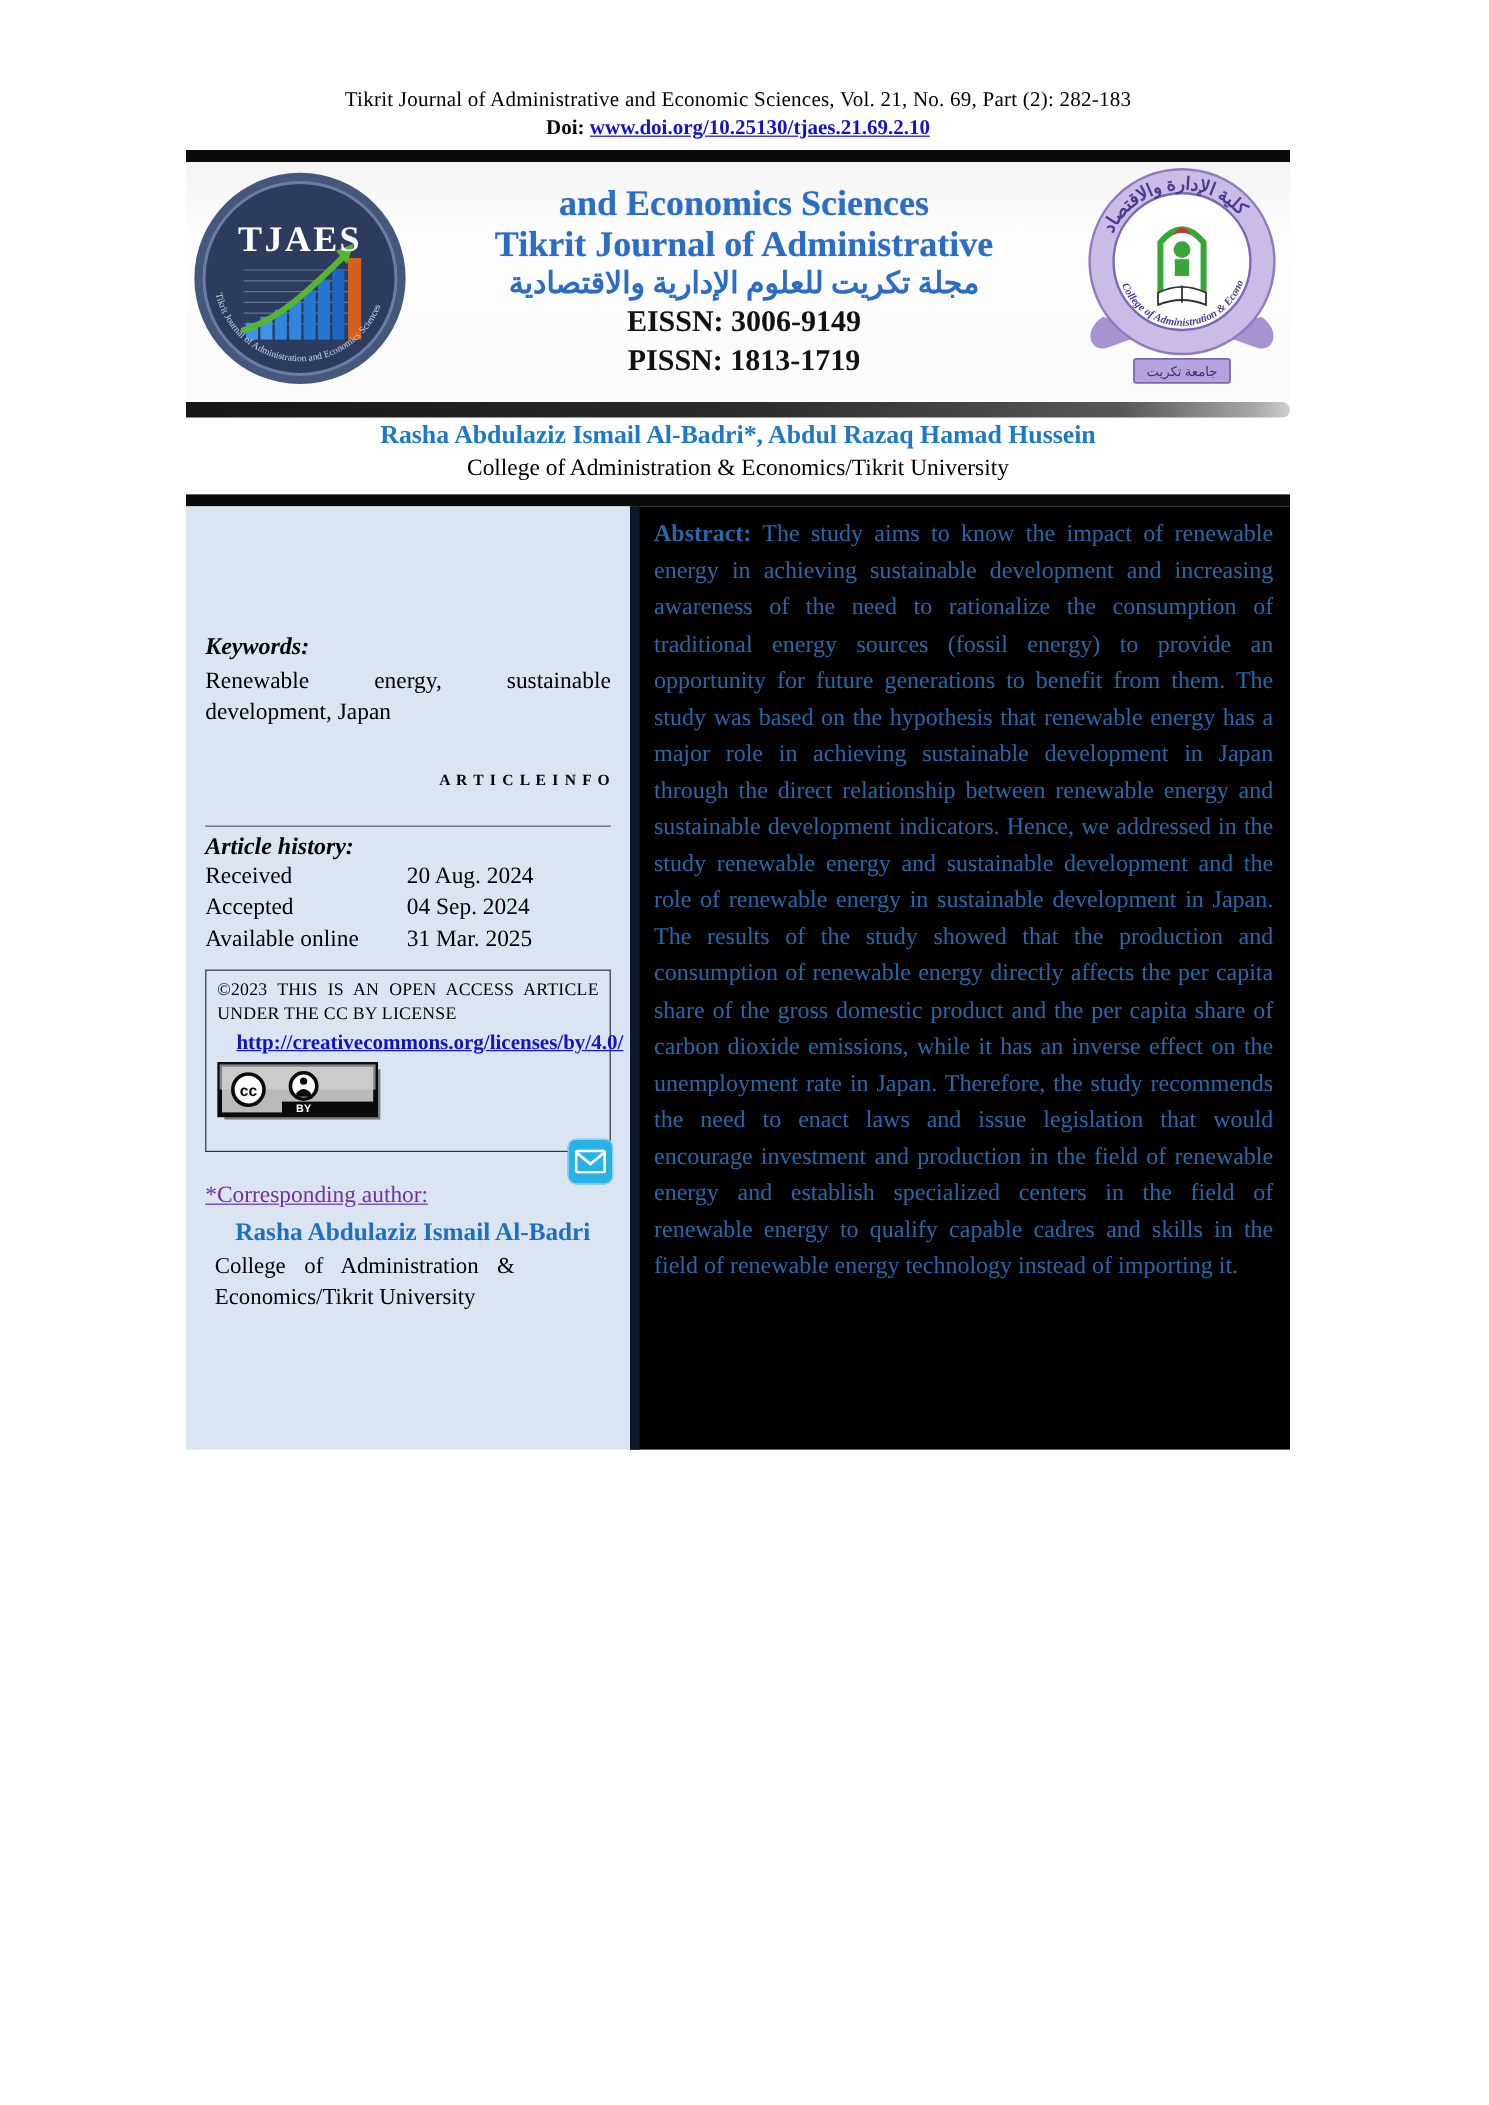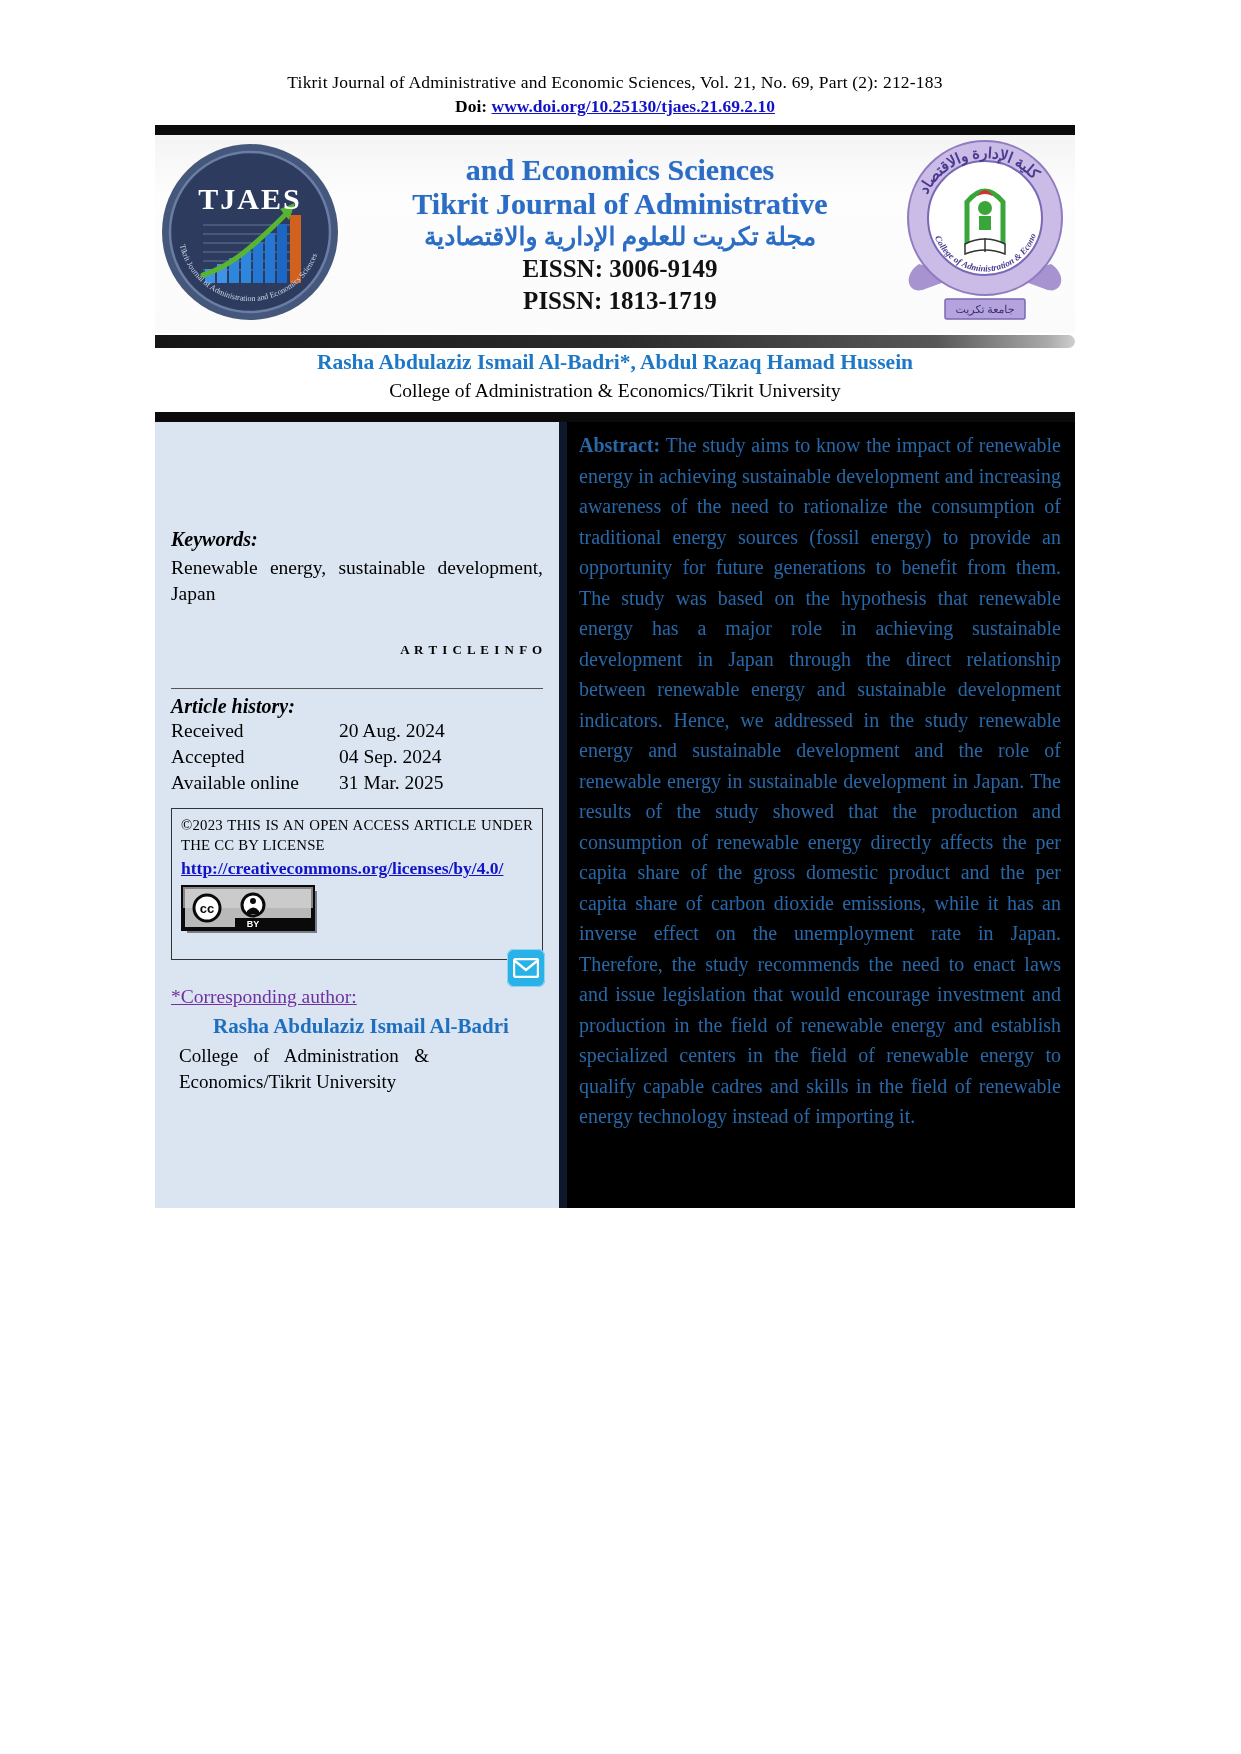--- a/index.html
+++ b/index.html
@@ -33,42 +33,42 @@
   }
 
   
   .art-title { text-align:center; font-weight:bold; font-size:24.5px; margin-top:7px; }
   .art-authors { text-align:center; font-weight:bold; font-size:21.5px; color:#1e78c8; margin-top:2px; }
   .art-affil { text-align:center; font-size:19.5px; margin-top:5px; }
 
   
   .cols { display:flex; margin-top:10px; border-top:10px solid #0b0b0b; height:796px; }
   .col-left {
-    width:404px; background:#dbe5f2; position:relative;
+    width:370px; background:#dbe5f2; position:relative;
     padding:0 16px 0 16px; color:#000;
   }
   .col-right {
     flex:1; background:#000000; border-left:8px solid #0f172a;
     padding:8px 14px 0 12px; overflow:hidden;
   }
 
   .kw-label { font-weight:bold; font-style:italic; font-size:20px; margin-top:106px; }
   .kw-text { font-size:19.5px; text-align:justify; margin-top:4px; line-height:1.32; }
 
   .ainfo { font-weight:bold; font-size:13px; letter-spacing:1px; margin-top:36px;text-align:right; }
   .ainfo-rule { border:none; border-top:1.5px solid #555; margin-top:30px; }
   .hist-label { font-weight:bold; font-style:italic; font-size:20px; margin-top:6px; }
   .hist-row { display:flex; font-size:19.5px; line-height:1.33; }
   .hist-row .h-label { width:168px; }
 
   .lic-box {
     border:1.6px solid #333; margin-top:12px; padding:7px 9px 24px 9px; background:transparent;
   }
   .lic-text { font-size:14.8px; text-align:justify; line-height:1.35; letter-spacing:.2px; }
-  .lic-link { font-size:17.5px; display:inline-block; margin-top:2px; }
+  .lic-link { font-size:17.5px; display:inline-block; margin-top:2px;margin-left:16px; }
   .cc-badge { margin-top:6px; display:block; }
 
   .corr-block { margin-top:26px; position:relative; }
   .corr-label { color:#7030a0; text-decoration:underline; font-size:19.5px; cursor:pointer; }
   .corr-name { color:#1e6fbf; font-weight:bold; font-size:21px; margin-top:6px; margin-left:8px;text-align:center; }
   .corr-affil { font-size:19px; text-align:justify; margin-top:4px; margin-left:8px; line-height:1.35; width:250px; }
 
   .email-btn {
     position:absolute; right:14px; top:527px; width:38px; height:38px;
     background:#29b2e8; border-radius:7px; display:flex; align-items:center; justify-content:center;
@@ -78,21 +78,21 @@
   .abstract { font-size:20px; line-height:30.5px; text-align:justify; color:#2868a8; }
   .abstract .ab-label { font-weight:bold; }
 
   .logo-left-wrap, .logo-right-wrap { flex:0 0 auto; }
 </style>
 </head>
 <body>
 
 <div class="content">
 
-  <div class="cite-line">Tikrit Journal of Administrative and Economic Sciences, Vol. 21, No. 69, Part (2): 212-183</div>
+  <div class="cite-line">Tikrit Journal of Administrative and Economic Sciences, Vol. 21, No. 69, Part (2): 282-183</div>
   <div class="doi-line"><span>Doi: </span><a>www.doi.org/10.25130/tjaes.21.69.2.10</a></div>
 
   <div class="rule-black"></div>
 
   <div class="masthead">
 
     <div class="logo-left-wrap">
       <svg width="182" height="182" viewBox="0 0 182 182">
         <circle cx="91" cy="91" r="88" fill="#46577c"></circle>
         <circle cx="91" cy="91" r="80" fill="#2d3c5e" stroke="#6a7da5" stroke-width="2.5"></circle>

